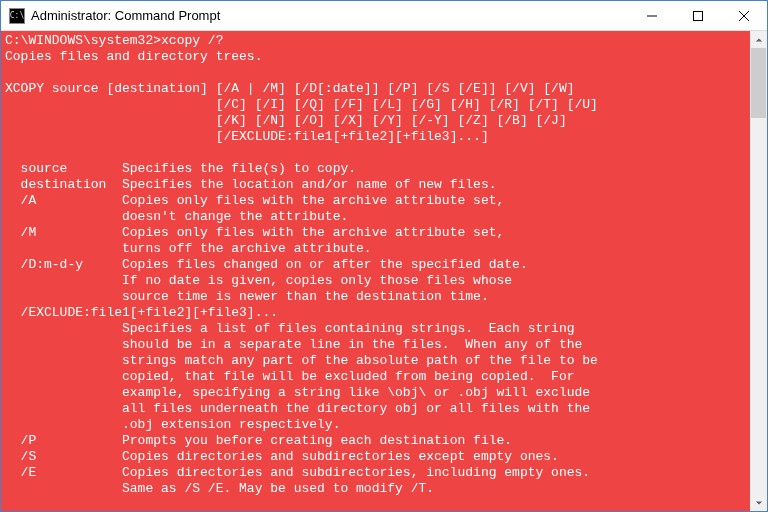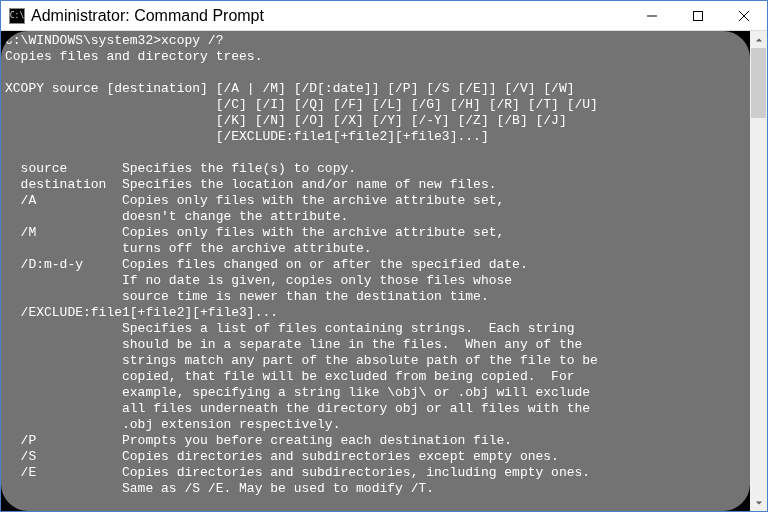--- a/index.html
+++ b/index.html
@@ -26,21 +26,21 @@
       border: 1px solid #888;
       display: flex;
       align-items: center;
       justify-content: center;
       font-size: 8px;
       color: #ccc;
       font-family: monospace;
     }
     .titlebar-text {
       margin-left: 6px;
-      font-size: 16px;
+      font-size: 13px;
       color: #000;
       flex: 1;
     }
     .window-controls {
       display: flex;
       height: 100%;
     }
     .win-btn {
       width: 46px;
       height: 100%;
@@ -52,29 +52,28 @@
       cursor: pointer;
     }
     .win-btn svg { width: 10px; height: 10px; }
     .terminal-area {
       height: calc(100% - 30px);
       display: flex;
       background: #000;
     }
     .terminal {
       flex: 1;
-      background: #737373;
+      background: #ef4444;
       color: #ffffff;
       font-family: Consolas, "Courier New", monospace;
       font-size: 13px;
       line-height: 16px;
       padding: 2px 4px;
       white-space: pre;
       overflow: hidden;
-      border-radius: 27px;
     }
     .scrollbar {
       width: 17px;
       background: #f0f0f0;
       position: relative;
     }
     .scroll-arrow {
       width: 17px;
       height: 17px;
       background: #f0f0f0;

